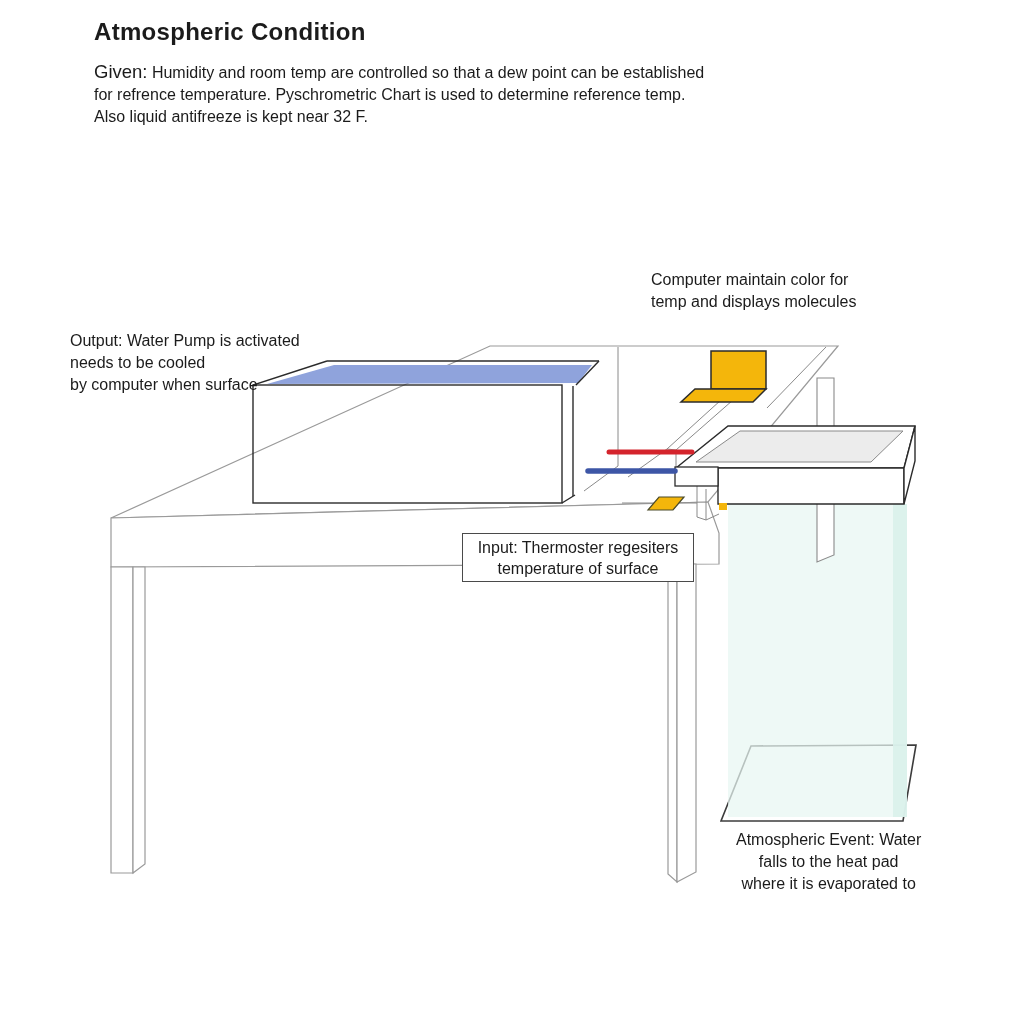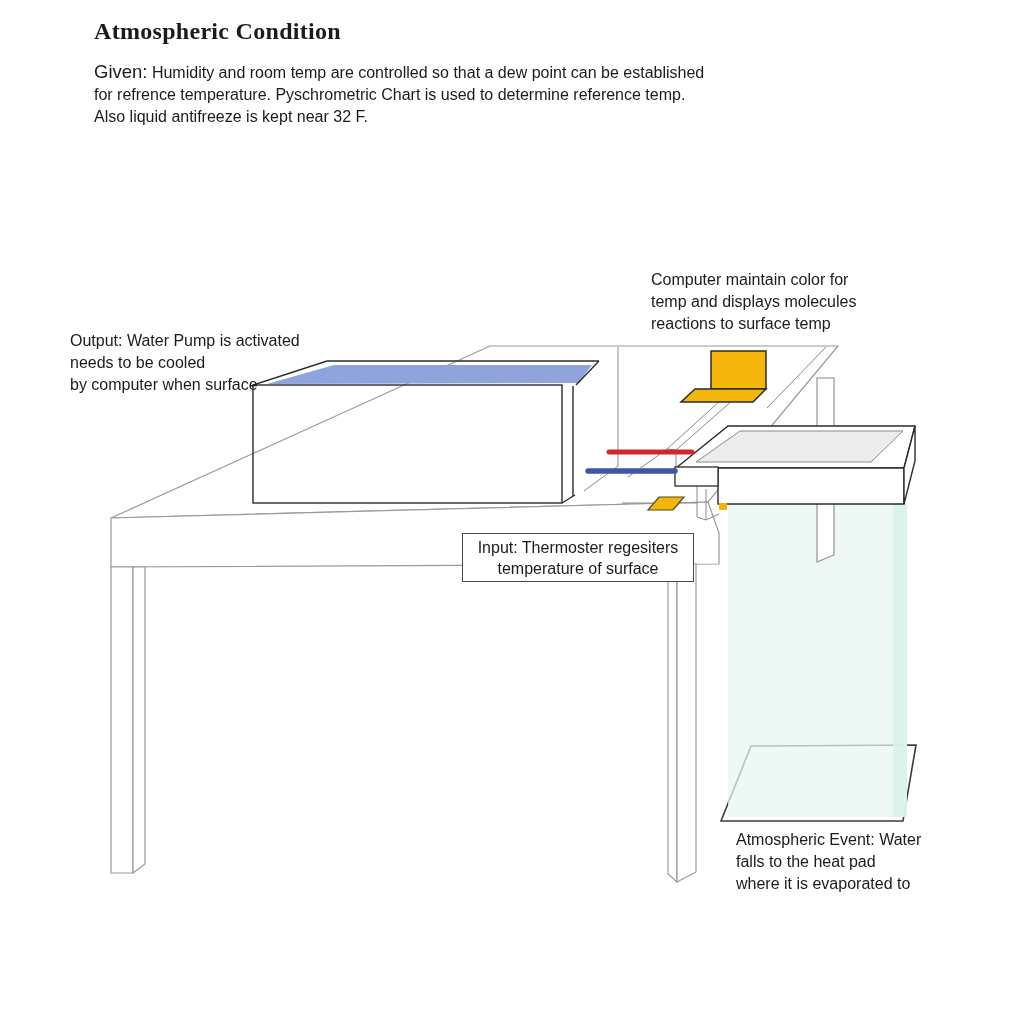--- a/index.html
+++ b/index.html
@@ -79,45 +79,44 @@
 
     <polygon points="648,510 659,497 684,497 673,510" stroke-width="1.2" fill="#F4B60B" stroke="#4A4A2A"></polygon>
     <rect x="719" y="503" width="8" height="7" stroke="none" fill="#F4B60B"></rect>
 
     <g>
       <rect x="711" y="351" width="55" height="38" stroke-width="1.5" fill="#F4B60B" stroke="#2B2B2B"></rect>
       <polygon points="695,389 766,389 753,402 681,402" stroke-width="1.5" fill="#F4B60B" stroke="#2B2B2B"></polygon>
     </g>
   </svg>
 
-  <div class="title" style="left:94px;top:18px;font-family:Liberation Serif, serif;">Atmospheric Condition</div>
+  <div class="title" style="left:94px;top:18px;">Atmospheric Condition</div>
 
   <div class="label" style="left:94px;top:61px;">
     <div><span class="lead">Given:</span><span> Humidity and room temp are controlled so that a dew point can be established</span></div>
     <div>for refrence temperature. Pyschrometric Chart is used to determine reference temp.</div>
     <div>Also liquid antifreeze is kept near 32 F.</div>
   </div>
 
 
   <div class="label" style="left:651px;top:269px;">
     <div>Computer maintain color for</div>
     <div>temp and displays molecules</div>
-    <div>reactions to surface temp</div>
   </div>
 
   <div class="label" style="left:70px;top:330px;">
     <div>Output: Water Pump is activated</div>
     <div>needs to be cooled</div>
     <div>by computer when surface</div>
   </div>
 
   <div id="input-box">
     <span>Input: Thermoster regesiters</span>
     <span>temperature of surface</span>
   </div>
 
-  <div class="label" style="left:736px;top:829px;">
+  <div class="label" style="left:736px;top:829px;text-align:center;">
     <div>Atmospheric Event: Water</div>
     <div>falls to the heat pad</div>
     <div>where it is evaporated to</div>
   </div>
 
 </div>
 
 </body></html>

